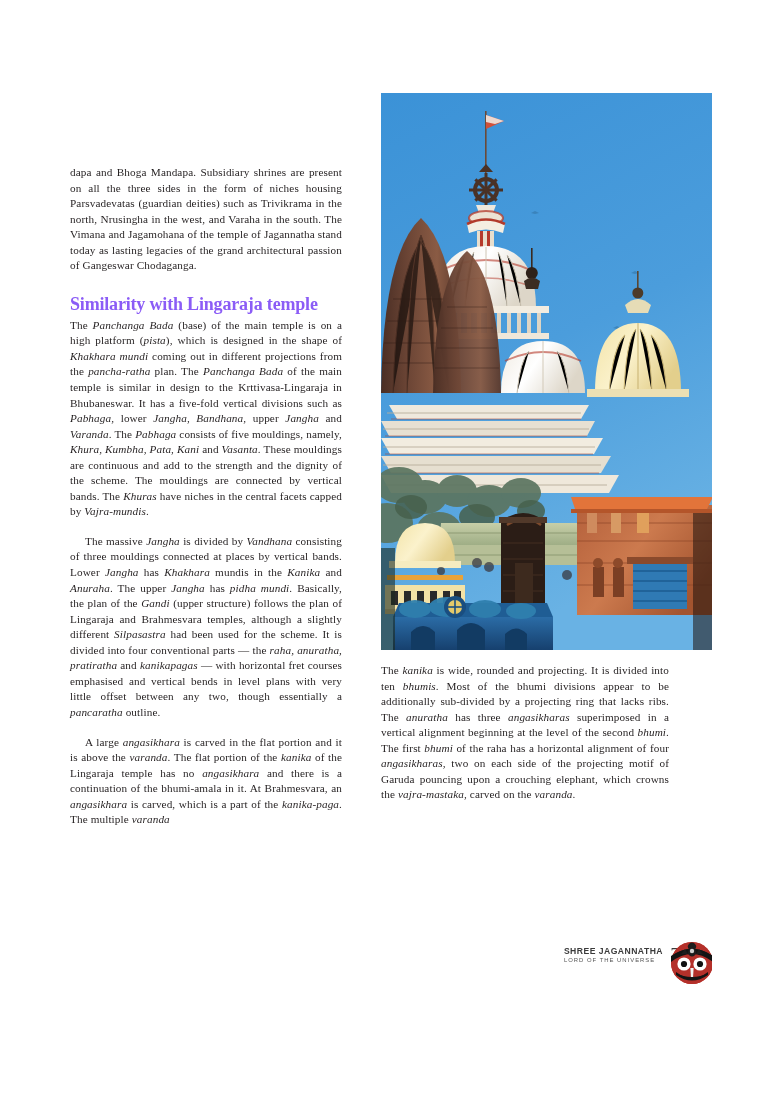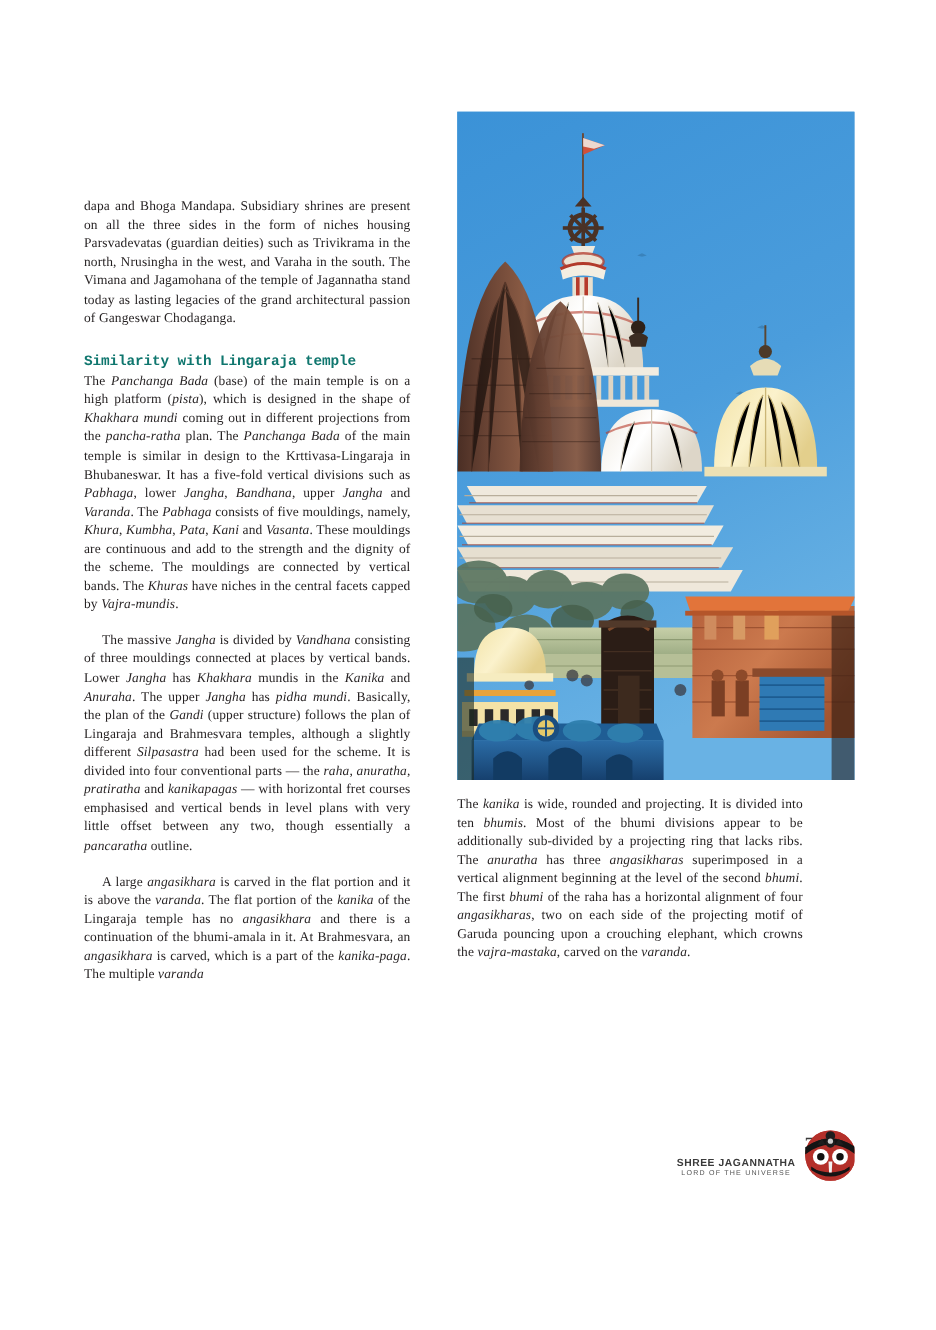--- a/index.html
+++ b/index.html
@@ -42,25 +42,25 @@
     letter-spacing: 0.01em;
   }
   p.body + p.body {
     margin-top: 14px;
     text-indent: 15px;
   }
   p.body.noindent { text-indent: 0; }
 
   h2.section-title {
     margin: 0 0 3px 0;
-    font-family: Liberation Mono, monospace;
-    font-size: 12px;
+    font-family: Liberation Serif, serif;
+    font-size: 18px;
     font-weight: 700;
     letter-spacing: -0.01em;
-    color: #0f766e;
+    color: #8b5cf6;
   }
   .title-gap { height: 20px; }
 
   i { font-style: italic; }
 
   
   .photo {
     position: absolute;
     left: 381px;
     top: 93px;
@@ -76,24 +76,23 @@
     position: absolute;
     left: 545px;
     top: 944px;
     width: 170px;
     height: 42px;
   }
   .footer-brand {
     position: absolute;
     right: 52px;
     top: 2px;
-    text-align: center;
+    text-align: left;
     font-family: "Liberation Sans", sans-serif;
     color: #3a3a3a;
-    margin-top: 18px;
   }
   .brand-line1 {
     display: block;
     font-size: 8.6px;
     font-weight: 700;
     letter-spacing: 0.055em;
     line-height: 10px;
     white-space: nowrap;
   }
   .brand-line2 {

